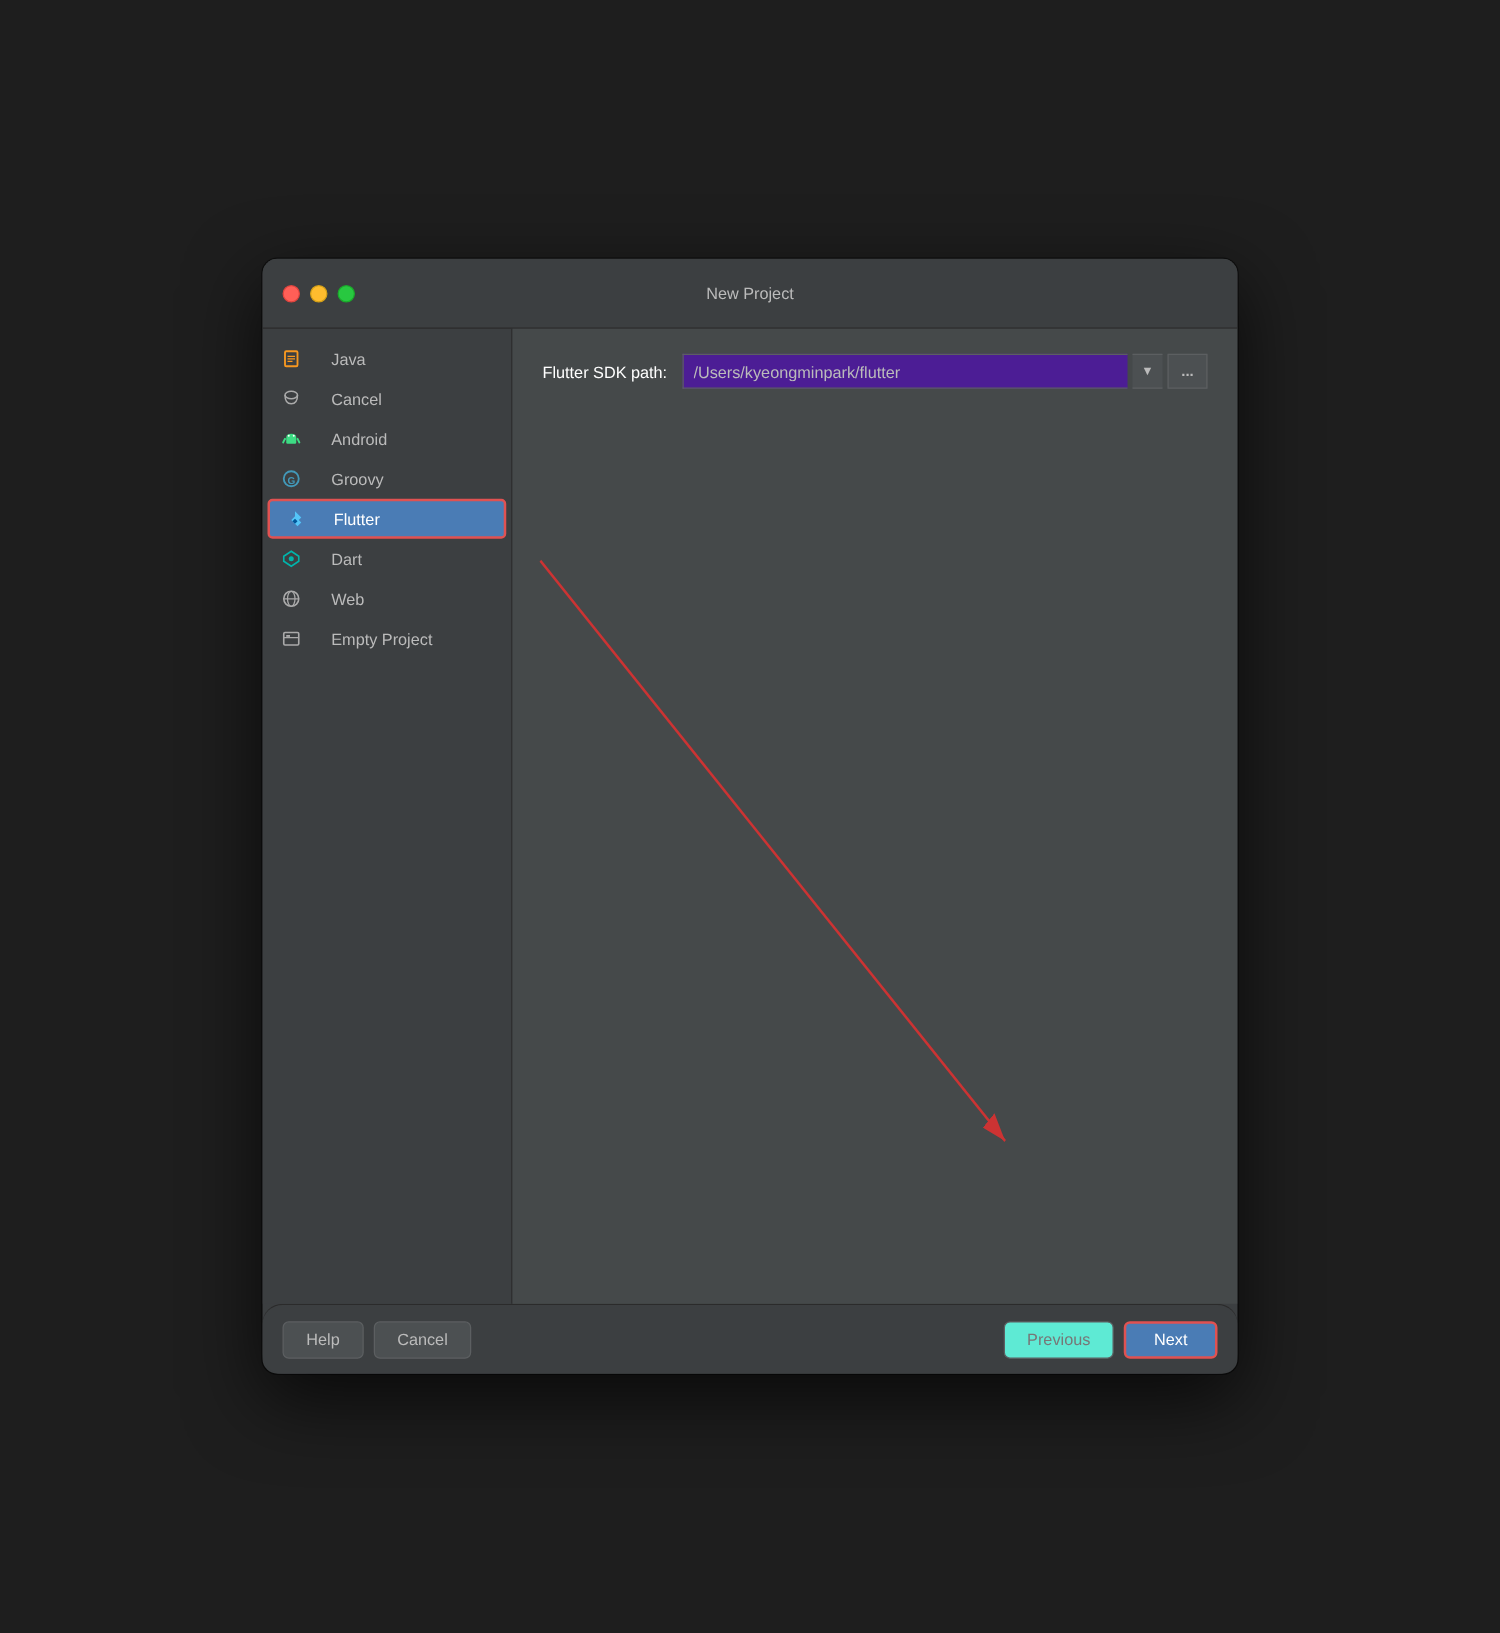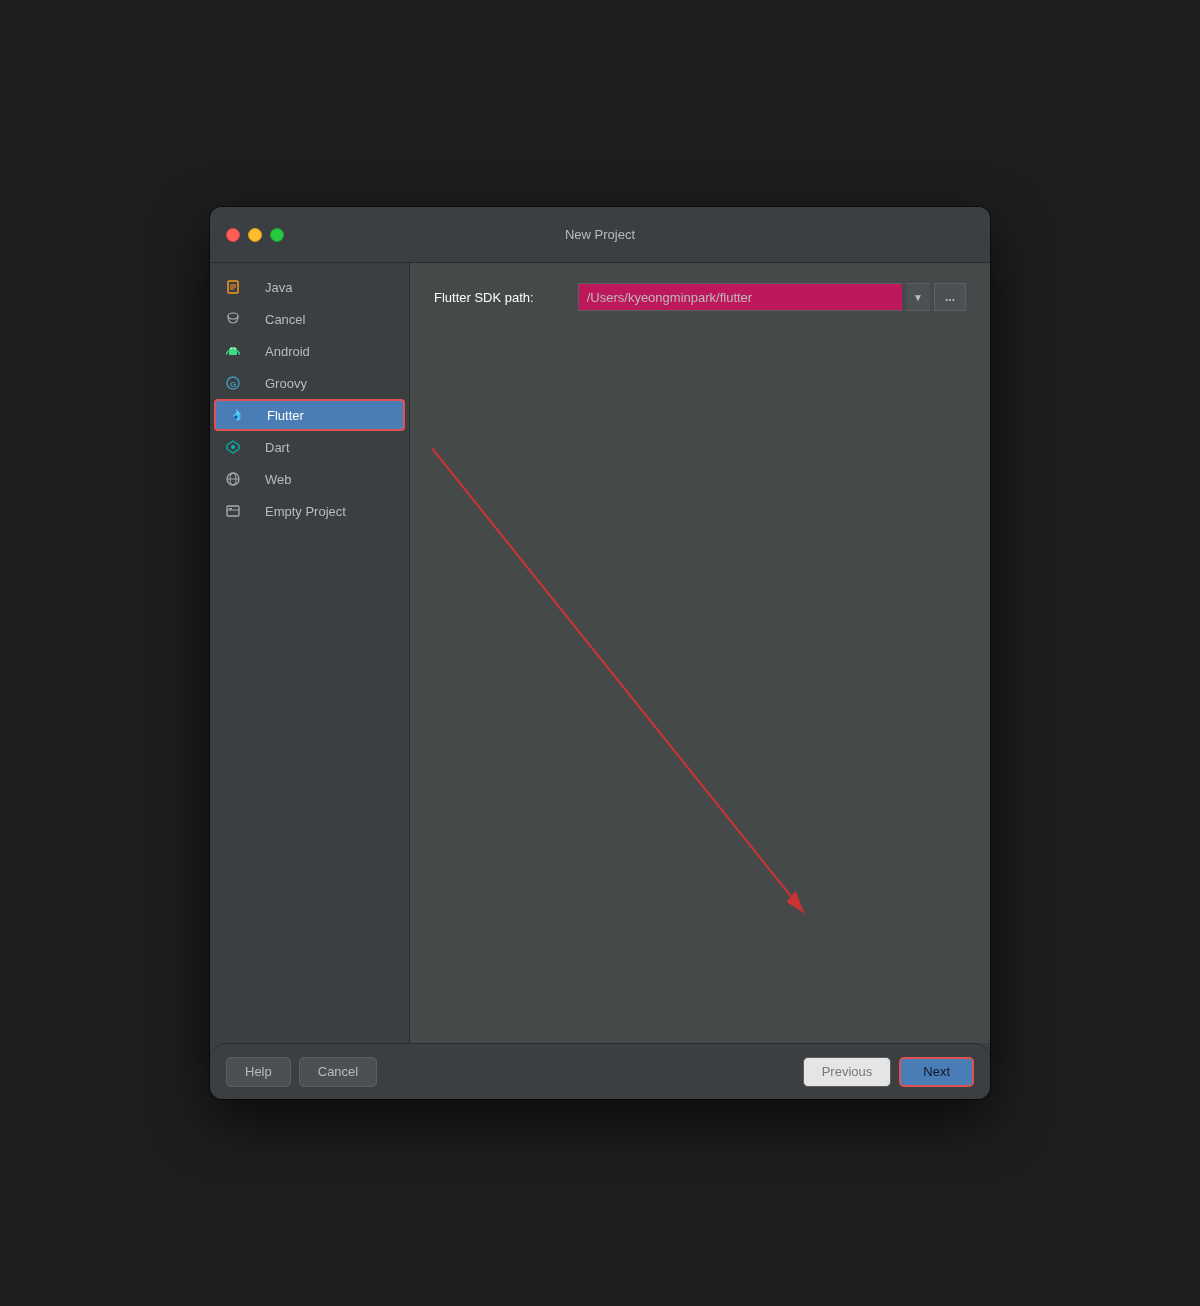--- a/index.html
+++ b/index.html
@@ -144,30 +144,29 @@
     }
 
     .sdk-input-wrapper {
       display: flex;
       align-items: center;
       flex: 1;
       gap: 4px;
     }
 
     .sdk-input {
-      background: #be185d;
+      background: #4c1d95;
       border: 1px solid #5c5f61;
       border-right: none;
       color: #bbbbbb;
       font-size: 13px;
       padding: 4px 8px;
       height: 28px;
       flex: 1;
       outline: none;
-      margin-left: 32px;
     }
 
     .sdk-dropdown-btn {
       background: #4c5052;
       border: 1px solid #5c5f61;
       border-left: none;
       border-right: none;
       color: #bbbbbb;
       height: 28px;
       width: 24px;
@@ -228,27 +227,27 @@
 
     .btn-default {
       background: #4c5052;
       border: 1px solid #5c5f61;
       color: #bbbbbb;
     }
 
     .btn-primary {
       background: #4a7cb5;
       border: 2px solid #e05252;
-      color: #0f172a;
+      color: #ffffff;
       font-weight: 500;
       padding: 5px 22px;
     }
 
     .btn-disabled {
-      background: #e5e5e5;
+      background: #5eead4;
       border: 1px solid #5c5f61;
       color: #777777;
       cursor: default;
     }
 
     
     svg.arrow-svg {
       position: absolute;
       top: 0;
       left: -200px;

